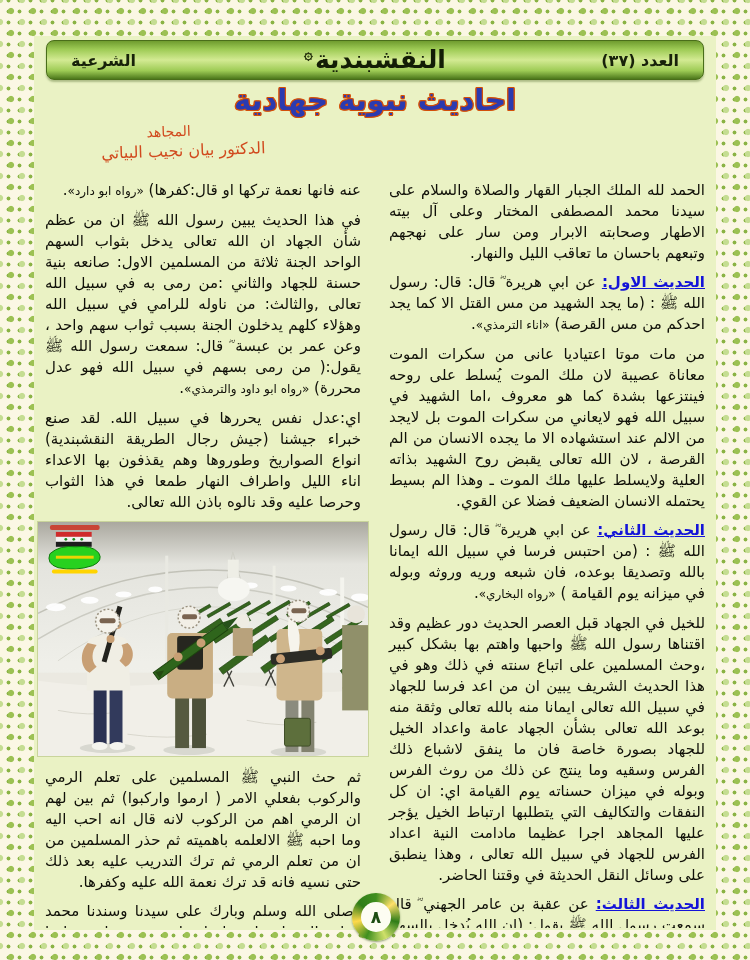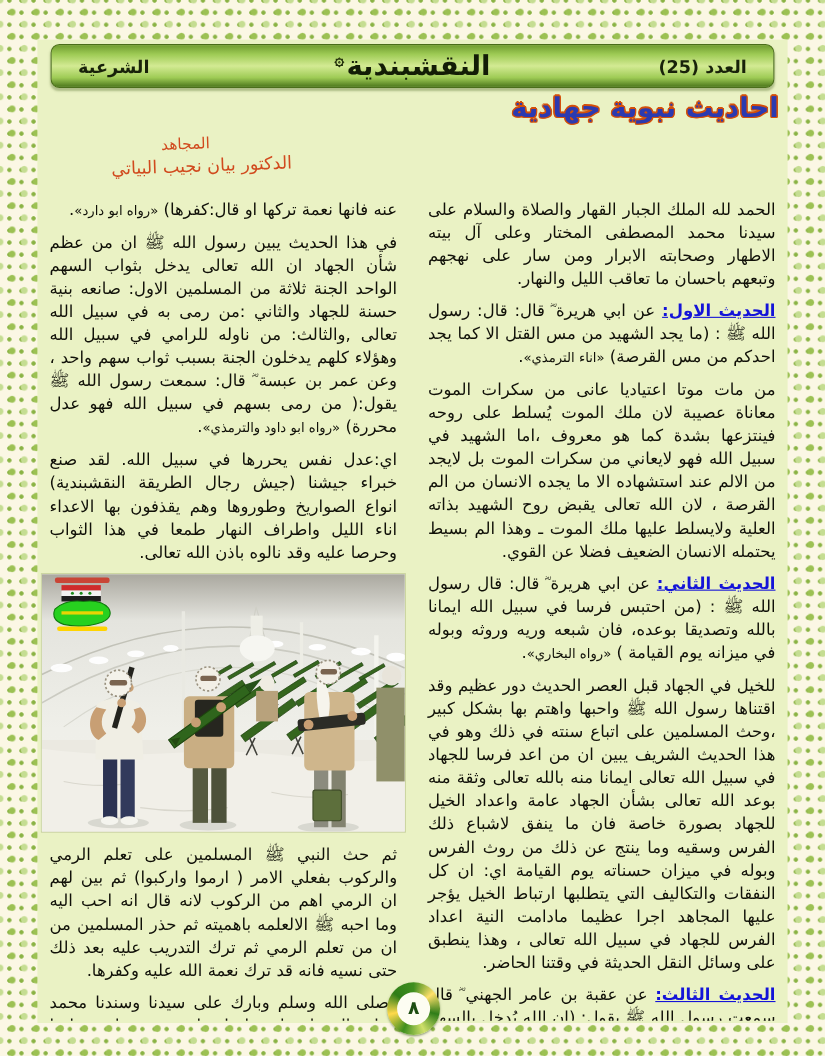--- a/index.html
+++ b/index.html
@@ -28,22 +28,22 @@
     padding:0 24px;color:#18220a;
   }
   .hdr-issue,.hdr-section{font-size:16px;font-weight:bold;z-index:2;}
   .hdr-masthead{
     position:absolute;left:0;right:0;text-align:center;
     font-size:25px;font-weight:bold;letter-spacing:1px;color:#131d06;
   }
   .hdr-masthead .orn{font-size:15px;vertical-align:super;margin-right:2px;color:#25310c;}
   
   .page-title{
-    position:absolute;top:47px;left:0;right:8px;
-    font-size:25px;font-weight:bold;color:#2b3ab0;letter-spacing:1px;
+    position:absolute;top:47px;left:0;right:0;text-align:center;
+    font-size:29px;font-weight:bold;color:#2b3ab0;letter-spacing:1px;
     text-shadow:1.2px 0 #d3500a,-1.2px 0 #d3500a,0 1.2px #d3500a,0 -1.2px #d3500a,
                  1px 1px #d3500a,-1px -1px #d3500a,1px -1px #d3500a,-1px 1px #d3500a;
   }
   .byline{
     position:absolute;top:85px;left:56px;width:186px;
     transform:rotate(-2deg);text-align:center;color:#d14a1e;line-height:20px;
   }
   .byline-role{display:block;font-size:14px;transform:translateX(-14px);}
   .byline-name{display:block;font-size:16px;}
   
@@ -76,21 +76,21 @@
     color:#1d4d12;font-weight:bold;font-size:17px;
     display:flex;align-items:center;justify-content:center;
   }
 </style>
 </head>
 <body>
 
 <div class="inner">
 
   <div class="header-bar">
-    <span class="hdr-issue">العدد (25)</span>
+    <span class="hdr-issue">العدد (٣٧)</span>
     <span class="hdr-masthead">
       <span>النقشبندية</span><span class="orn">۞</span>
     </span>
     <span class="hdr-section">الشرعية</span>
   </div>
 
   <div class="page-title">احاديث نبوية جهادية</div>
 
   <div class="byline">
     <span class="byline-role">المجاهد</span>

